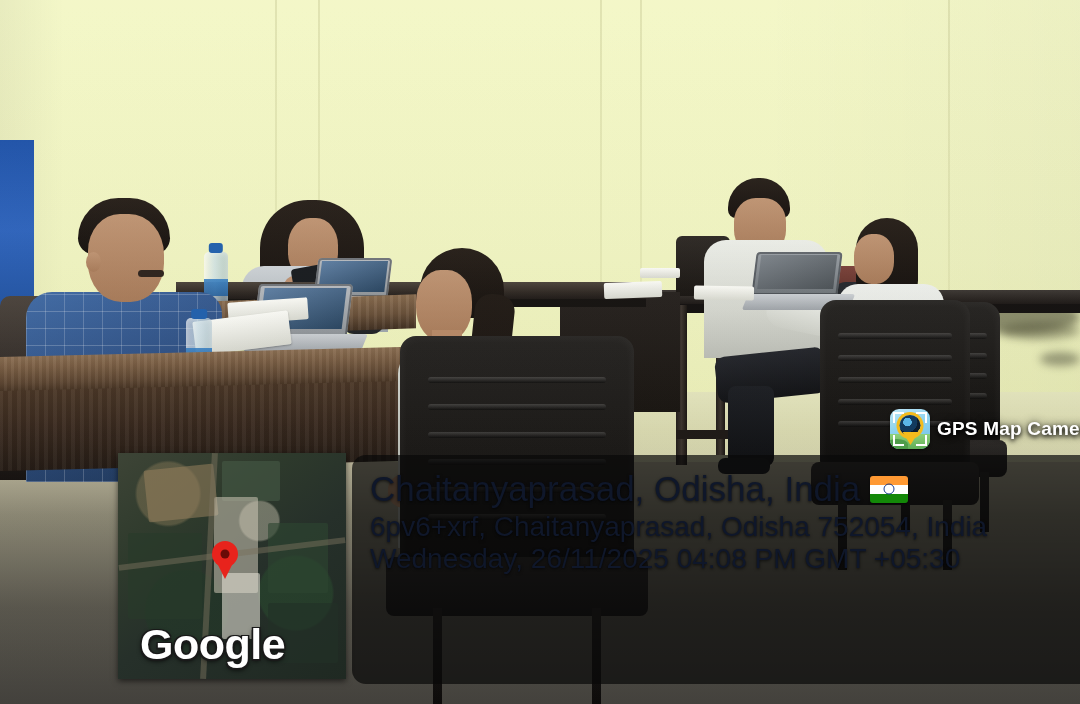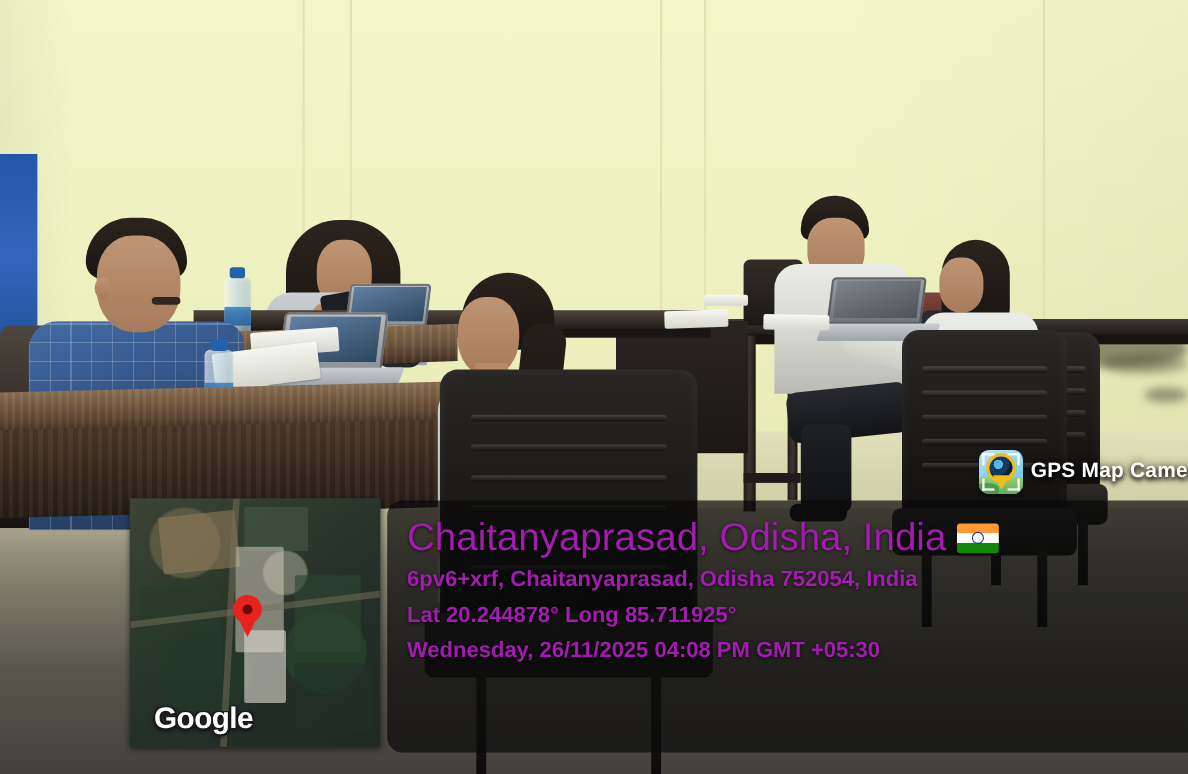--- a/index.html
+++ b/index.html
@@ -346,41 +346,40 @@
 
   
   .info-panel{
     position:absolute;left:352px;top:455px;width:728px;height:229px;
     background:rgba(8,8,8,0.70);
     border-radius:14px 0 0 14px;
     z-index:30;
   }
   .info-inner{
     position:absolute;left:18px;top:12px;right:10px;
-    color:#a21caf;
+    color:#0f172a;
   }
   .info-title{
     font-size:35px;line-height:44px;font-weight:400;
     white-space:nowrap;display:flex;align-items:center;gap:10px;
     text-shadow:0 1px 3px rgba(0,0,0,.7);
   }
   .flag{
     width:38px;height:27px;border-radius:3px;display:inline-block;
     position:relative;flex:none;overflow:hidden;
     background:linear-gradient(180deg,#ff9933 0%,#ff9933 33%,#ffffff 33%,#ffffff 66%,#138808 66%,#138808 100%);
     box-shadow:0 1px 2px rgba(0,0,0,.6);
   }
   .flag .chakra{
     position:absolute;left:50%;top:50%;transform:translate(-50%,-50%);
     width:9px;height:9px;border-radius:50%;border:1.6px solid #1a3d8f;
   }
   .info-line{
-    font-size:20px;line-height:32px;white-space:nowrap;
+    font-size:28px;line-height:32px;white-space:nowrap;
     text-shadow:0 1px 3px rgba(0,0,0,.7);
-    font-weight:bold;
   }
 
   
   .map-thumb{
     position:absolute;left:118px;top:453px;width:228px;height:226px;
     z-index:35;overflow:hidden;
     background:
       radial-gradient(circle at 22% 18%, rgba(120,110,80,.55) 0 12%, rgba(0,0,0,0) 13%),
       radial-gradient(circle at 62% 30%, rgba(200,195,175,.45) 0 9%, rgba(0,0,0,0) 10%),
       radial-gradient(circle at 78% 62%, rgba(40,70,45,.65) 0 16%, rgba(0,0,0,0) 17%),
@@ -407,21 +406,21 @@
     content:"";position:absolute;left:50%;top:20px;transform:translateX(-50%);
     border-left:9px solid transparent;border-right:9px solid transparent;
     border-top:18px solid #e8231c;
   }
   .map-pin .hole{
     position:absolute;left:50%;top:50%;transform:translate(-50%,-50%);
     width:9px;height:9px;border-radius:50%;background:#6a0b07;
   }
   .map-google{
     position:absolute;left:22px;bottom:10px;
-    font-size:27px;font-weight:bold;color:#fff;letter-spacing:-.5px;
+    font-size:43px;font-weight:bold;color:#fff;letter-spacing:-.5px;
     text-shadow:-1.5px -1.5px 0 #1a1a1a, 1.5px -1.5px 0 #1a1a1a,
                 -1.5px 1.5px 0 #1a1a1a, 1.5px 1.5px 0 #1a1a1a,
                 0 2px 5px rgba(0,0,0,.9);
   }
 </style>
 </head>
 <body>
 
 <div id="photo">
 
@@ -602,21 +601,20 @@
 
   <div class="info-panel">
     <div class="info-inner">
       <div class="info-title">
         <span>Chaitanyaprasad, Odisha, India</span>
         <span class="flag">
           <span class="chakra"></span>
         </span>
       </div>
       <div class="info-line">6pv6+xrf, Chaitanyaprasad, Odisha 752054, India</div>
-      <div class="info-line">Lat 20.244878° Long 85.711925°</div>
       <div class="info-line">Wednesday, 26/11/2025 04:08 PM GMT +05:30</div>
     </div>
   </div>
 
   <div class="map-thumb">
     <div class="map-plot mp1"></div>
     <div class="map-plot mp2"></div>
     <div class="map-plot mp3"></div>
     <div class="map-plot mp4"></div>
     <div class="map-plot mp5"></div>

